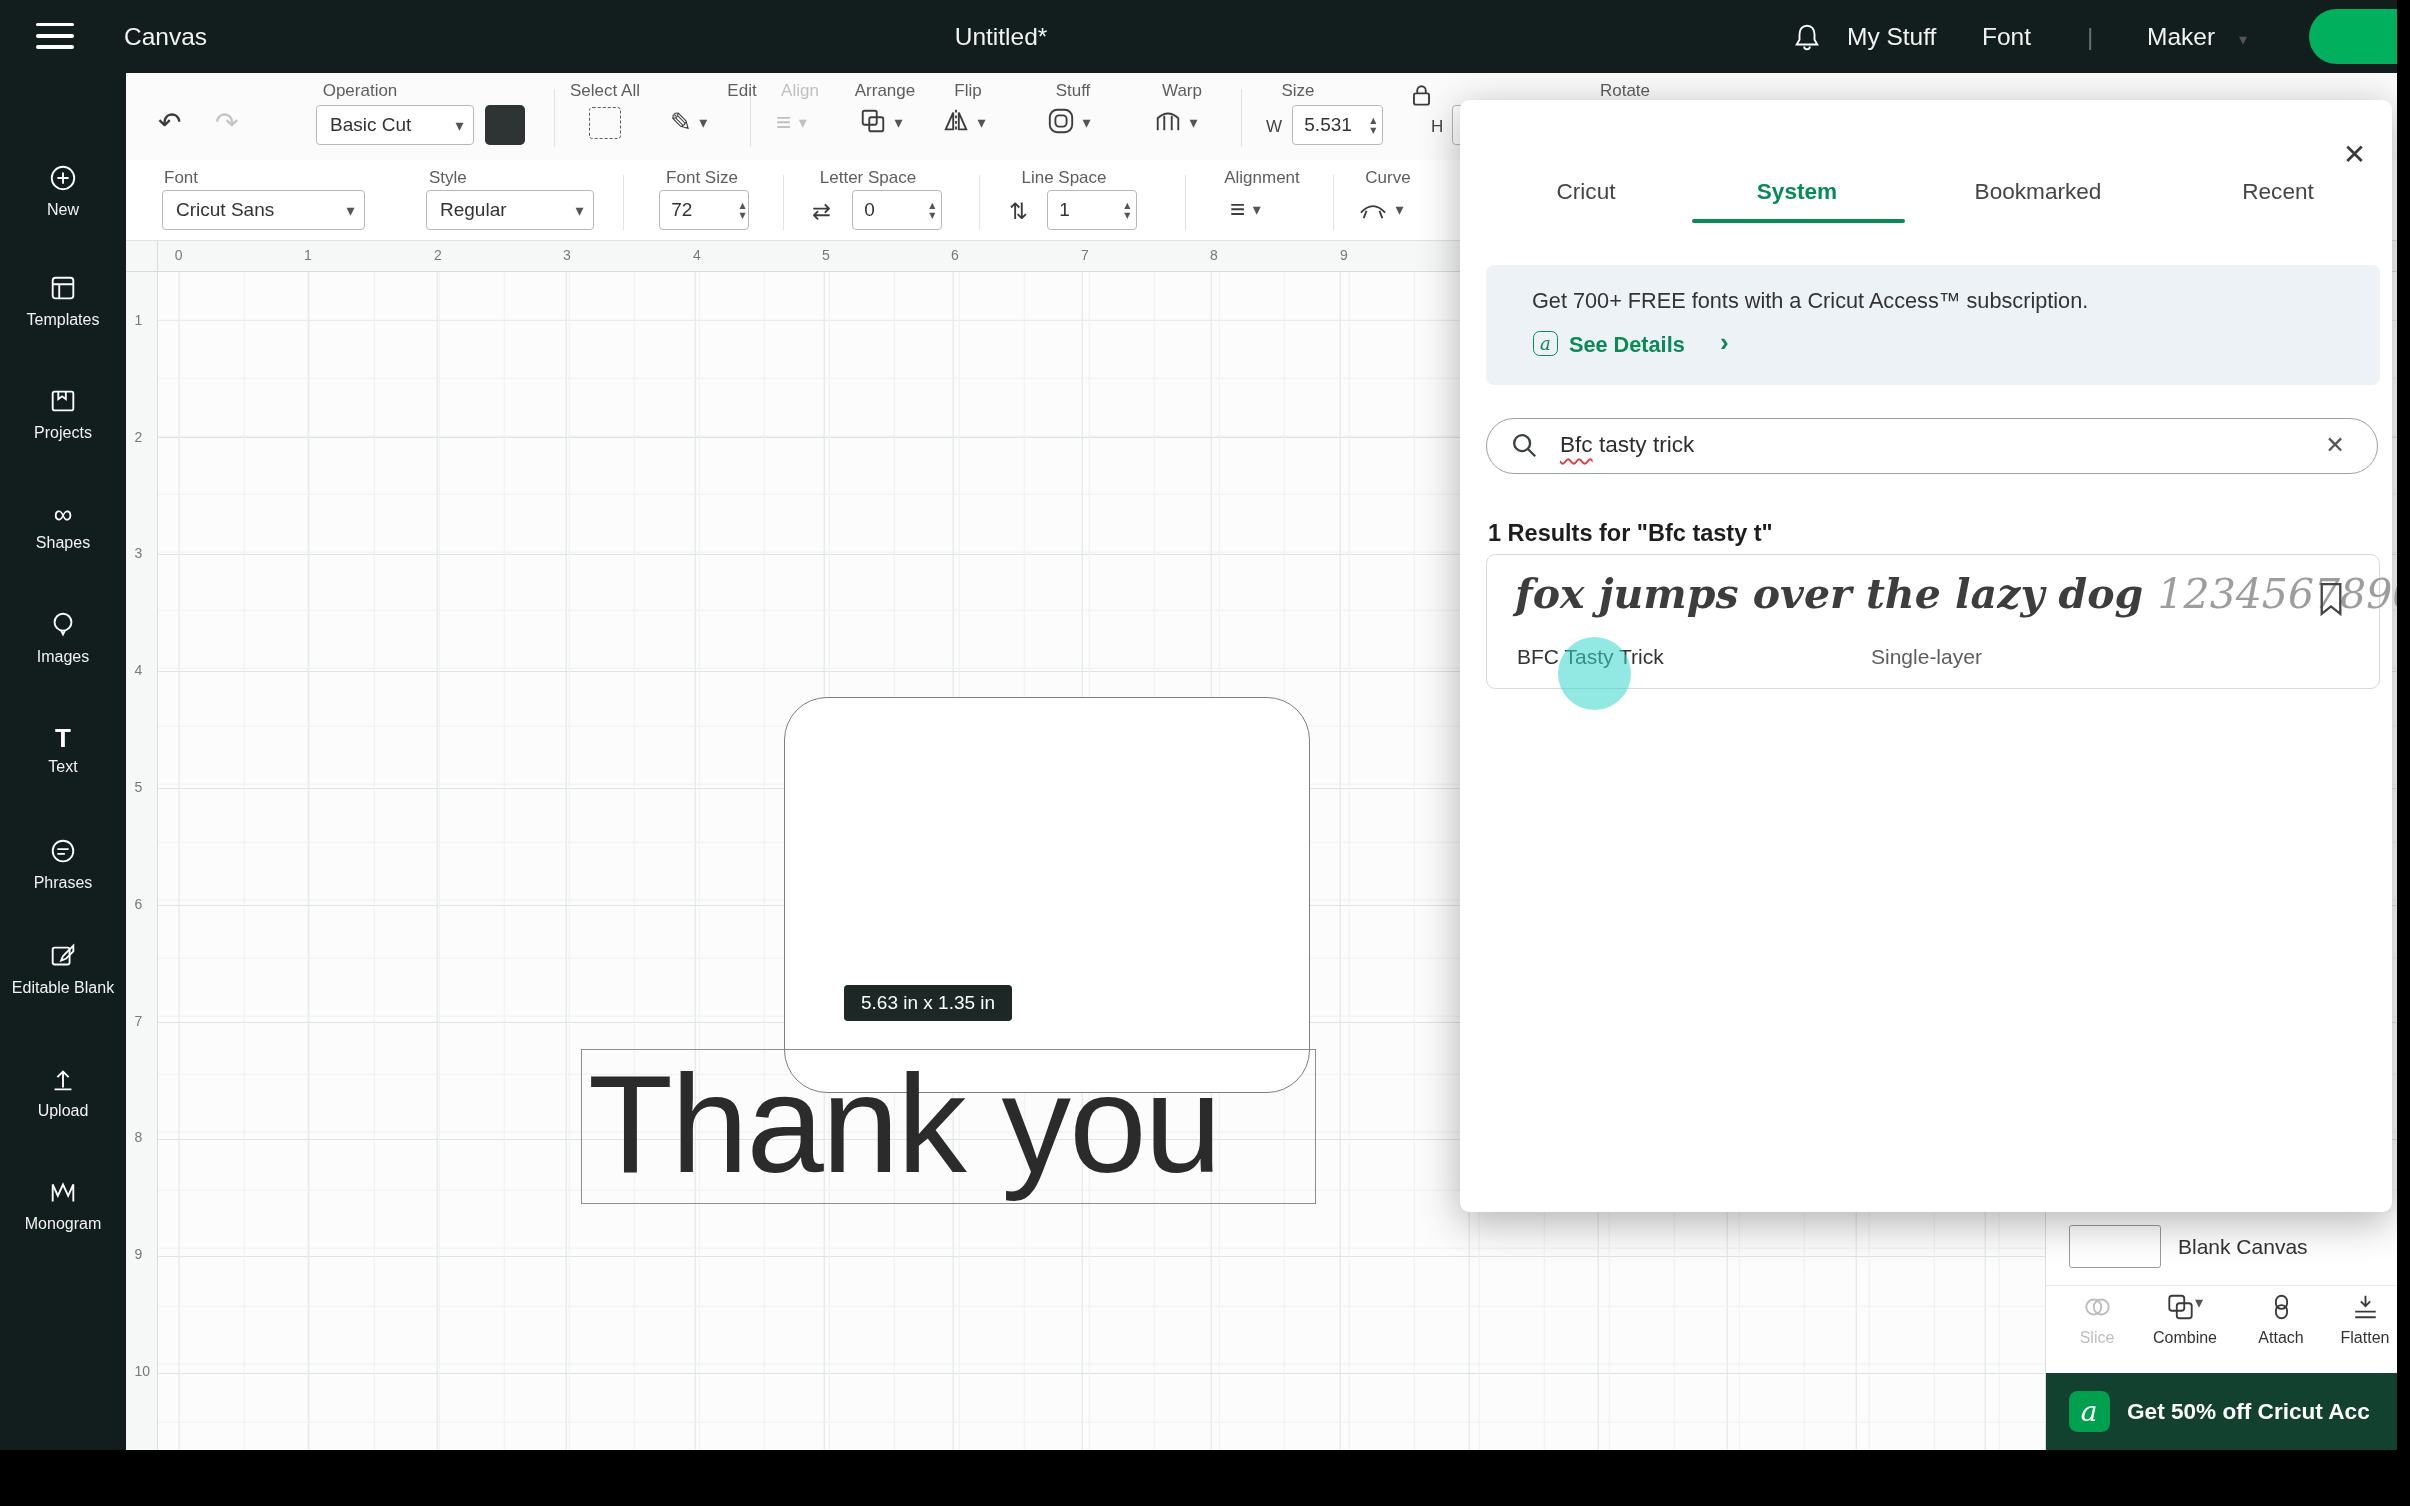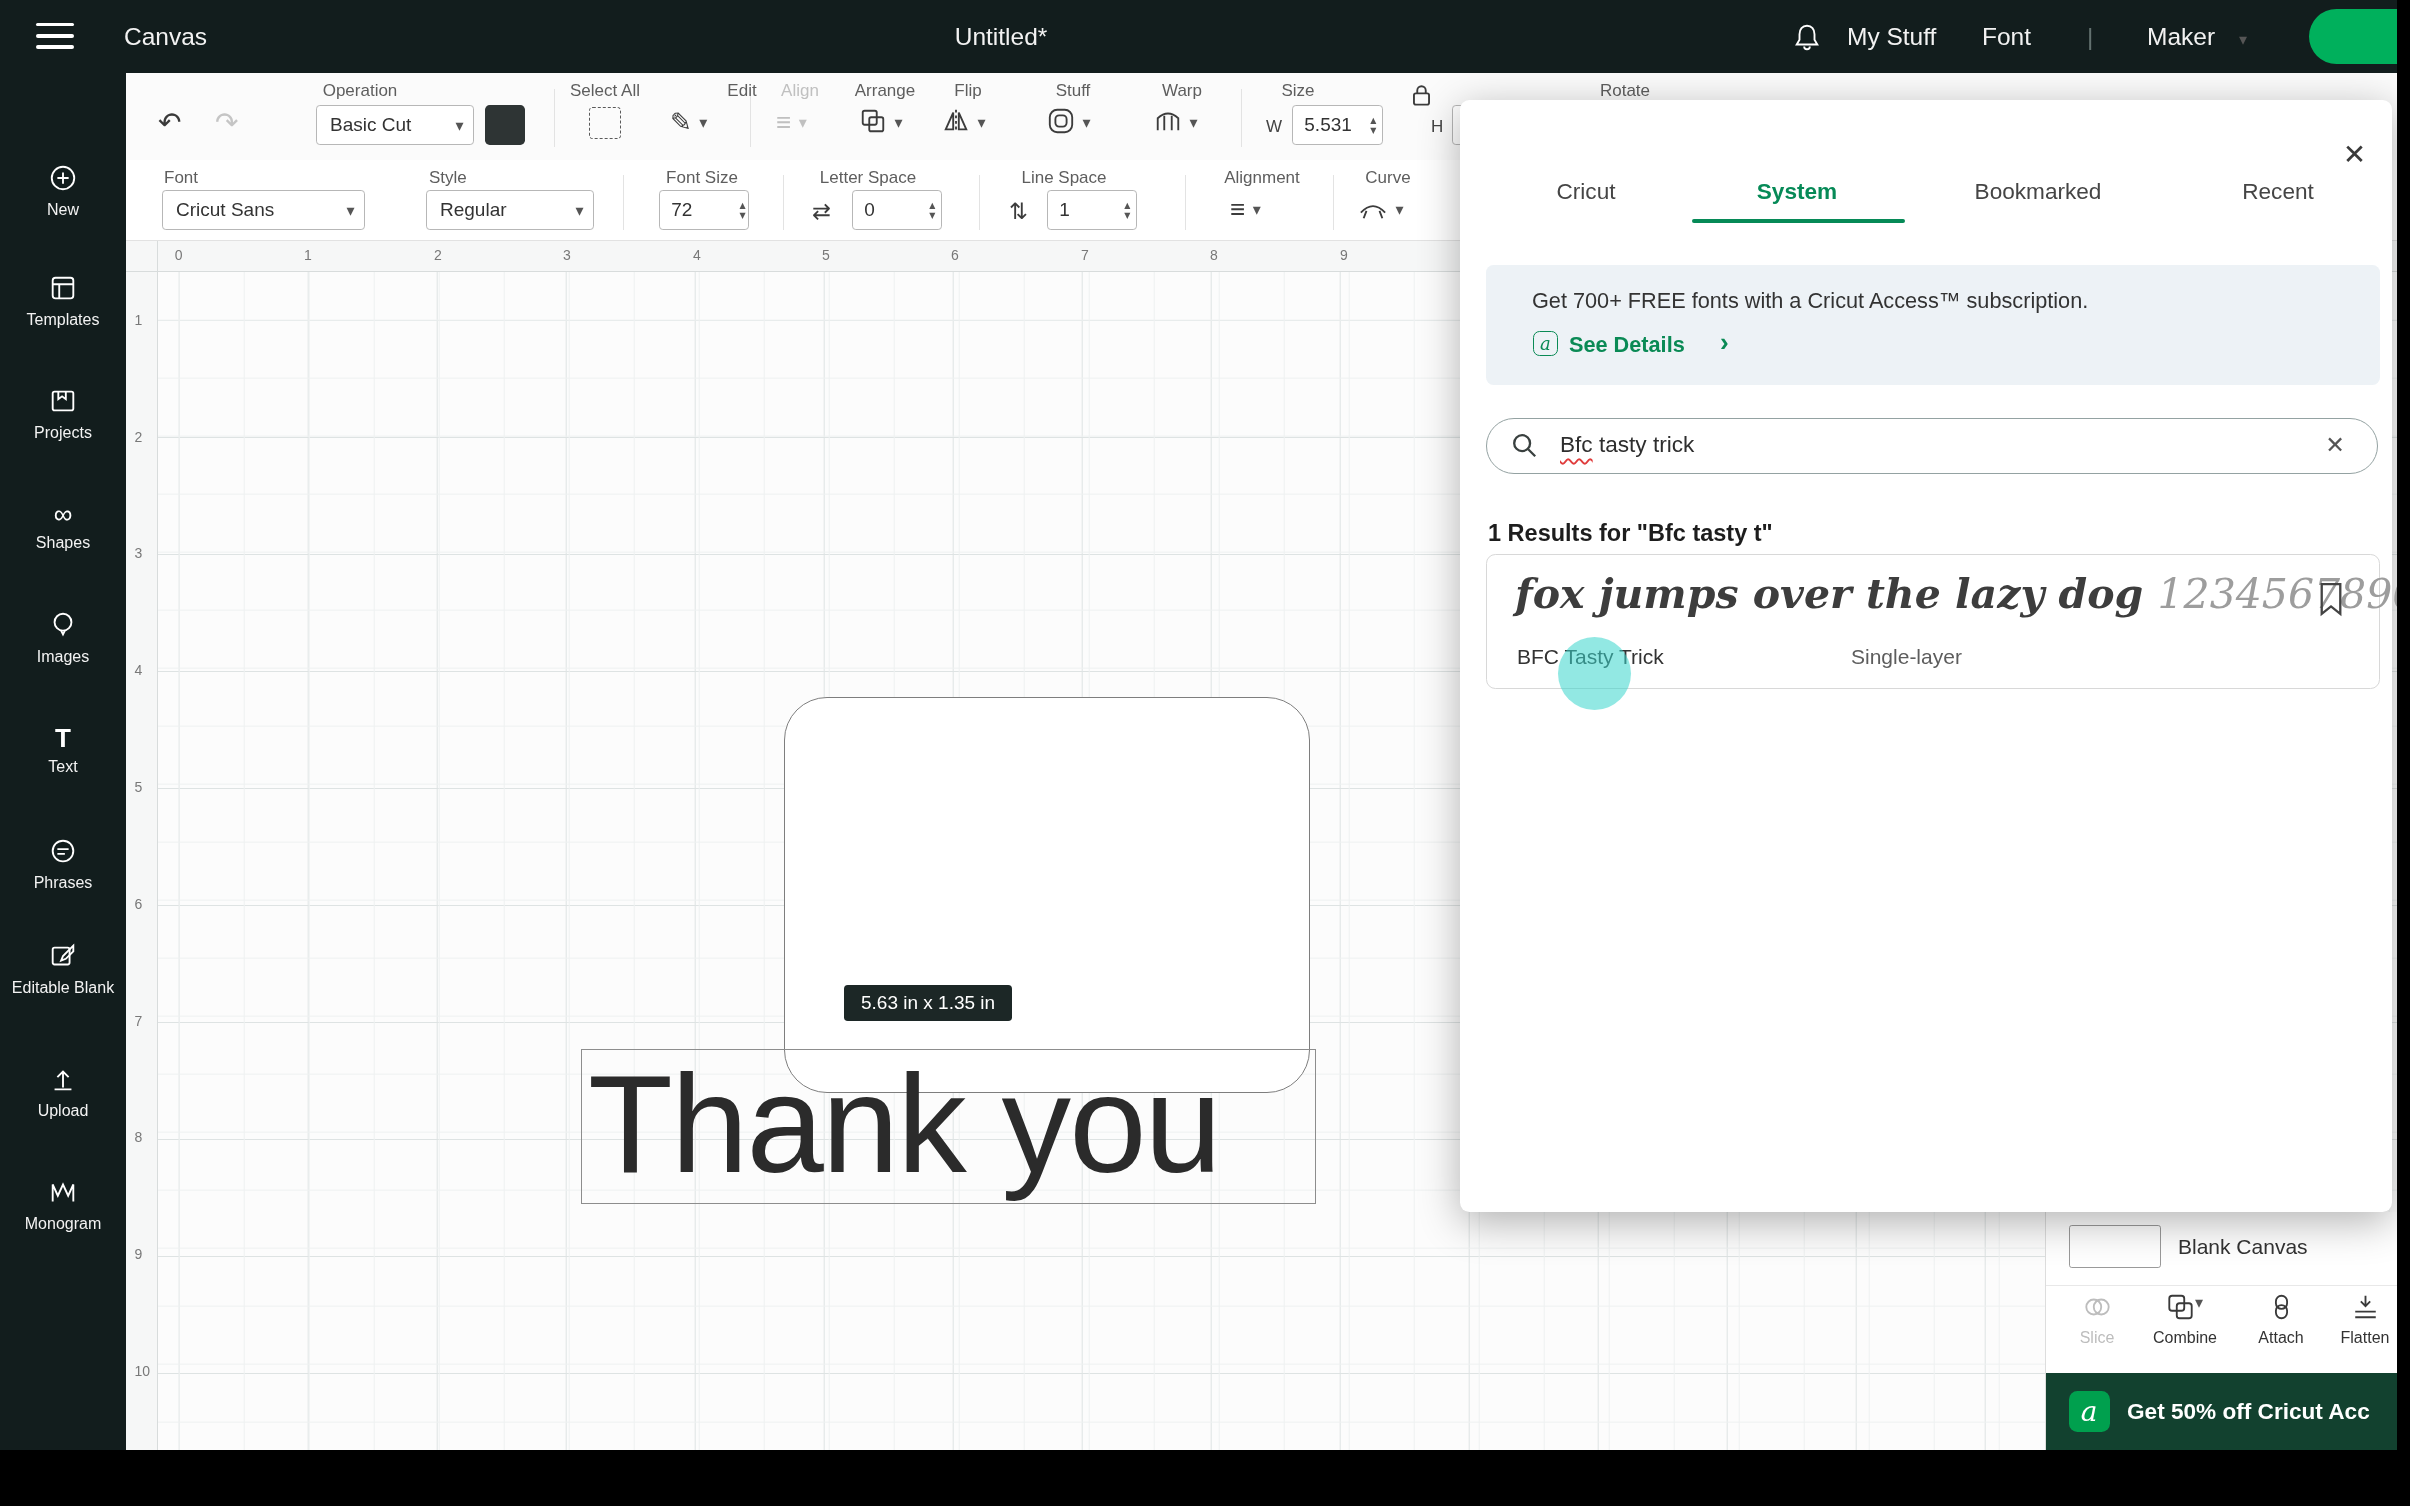--- a/index.html
+++ b/index.html
@@ -81,21 +81,21 @@
       text-decoration-thickness:1.9px;text-underline-offset:5.6px;}
   .fclear{position:absolute;left:829px;top:9.4px;width:38px;height:34px;font-size:23.5px;color:#555;
       display:flex;align-items:center;justify-content:center;cursor:pointer;}
   .fresults{position:absolute;left:28px;top:420px;font-size:23.5px;font-weight:700;color:#1d1d1d;}
   .fcard{position:absolute;left:26px;top:454px;width:894px;height:135px;border:1.9px solid #d8d8d8;border-radius:9.4px;box-sizing:border-box;cursor:pointer;}
   .fprev{position:absolute;left:28px;top:15px;font-family:"DejaVu Serif",serif;font-style:italic;font-weight:600;
       font-size:41px;color:#3d3d3d;white-space:nowrap;}
   .fprev .nums{color:#9d9d9d;font-weight:400;}
   .fbookmark{position:absolute;left:831px;top:26px;cursor:pointer;}
   .fname{position:absolute;left:30px;top:90px;font-size:21px;color:#333;}
-  .flayer{position:absolute;left:364px;top:90px;font-size:21px;color:#5d5d5d;}
+  .flayer{position:absolute;left:384px;top:90px;font-size:21px;color:#5d5d5d;}
   .cursor-dot{position:absolute;left:98px;top:537px;width:73px;height:73px;border-radius:50%;
       background:rgba(56,213,204,.55);z-index:60;pointer-events:none;}
   
   .lfooter{position:absolute;left:2045px;top:1212px;width:365px;height:238px;background:#fff;border-left:0.9px solid #ddd;z-index:20;}
   .swatch-blank{position:absolute;left:22.6px;top:13px;width:92px;height:43px;background:#fff;border:1.9px solid #9a9a9a;border-radius:2.8px;box-sizing:border-box;}
   .blank-lab{position:absolute;left:132px;top:22.6px;font-size:21px;color:#333;}
   .lf-div{position:absolute;left:0;top:73px;width:365px;height:0.9px;background:#e8e8e8;}
   .lf-act{position:absolute;top:81px;width:85px;transform:translateX(-50%);text-align:center;cursor:pointer;color:#333;}
   .lf-act svg{width:28px;height:28px;stroke:#3a3a3a;fill:none;stroke-width:2;}
   .lf-act .al{display:block;font-size:16px;margin-top:4.7px;}

